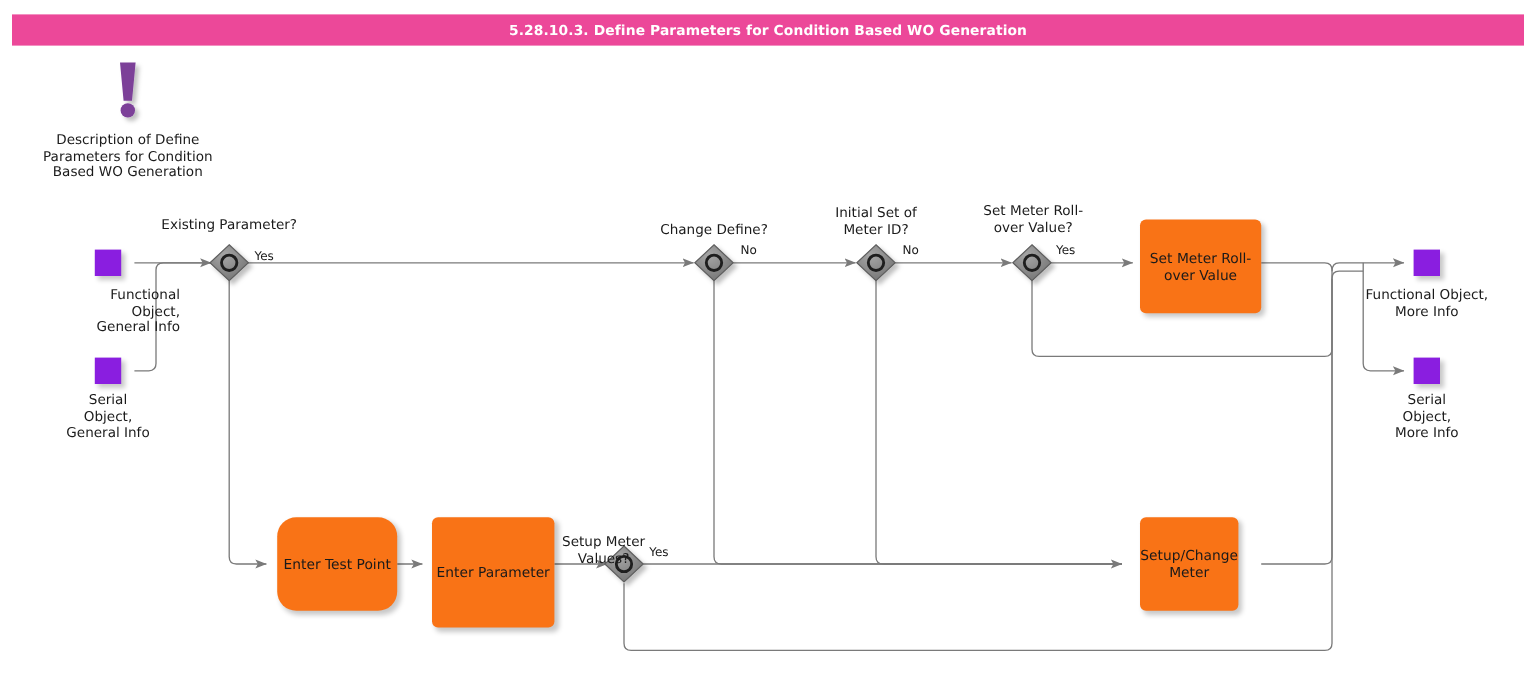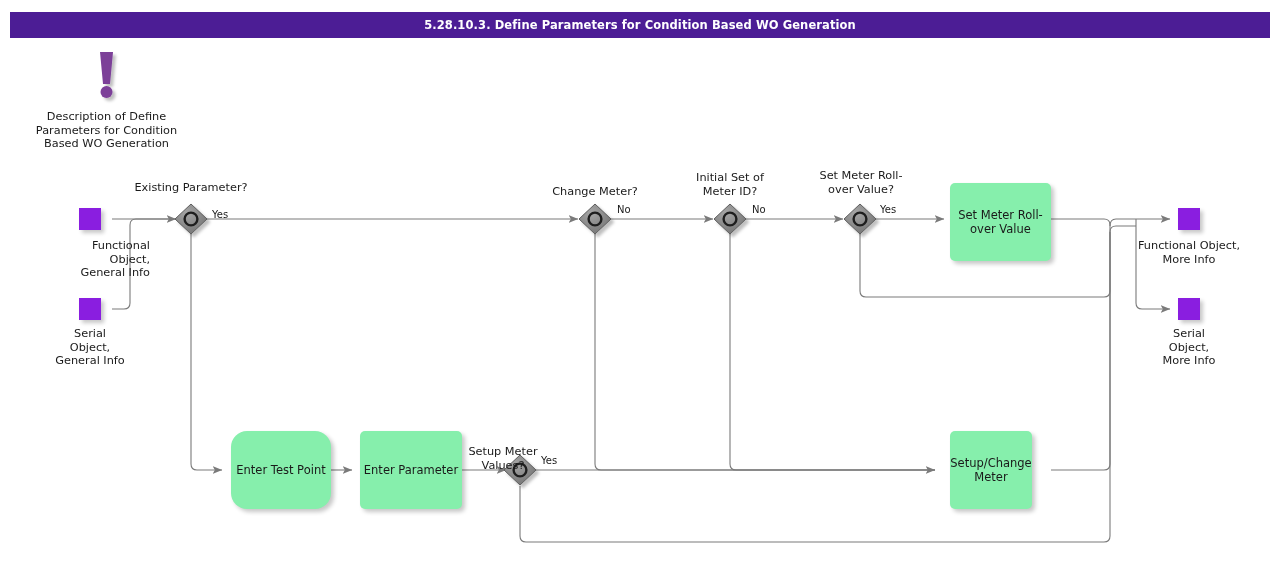--- a/index.html
+++ b/index.html
@@ -19,37 +19,37 @@
     left: 0; top: 0;
     width: 1280px;
     height: 571px;
   }
   .title-bar {
     position: absolute;
     left: 10px;
     top: 12px;
     width: 1260px;
     height: 26px;
-    background: #4c1d95;
+    background: #ec4899;
     display: flex;
     align-items: center;
     justify-content: center;
   }
   .title-bar .title-text {
     color: #ffffff;
     font-size: 11.5px;
     font-weight: bold;
     letter-spacing: 0.1px;
     font-family: "DejaVu Sans", sans-serif;
   }
   .node {
     position: absolute;
   }
   .task {
-    background: #86efac;
+    background: #f97316;
     border-radius: 5px;
     box-shadow: 3px 3px 4px rgba(0,0,0,0.22);
     display: flex;
     align-items: center;
     justify-content: center;
     text-align: center;
     color: #1a1a1a;
     font-size: 11.5px;
     line-height: 14px;
     font-family: "DejaVu Sans", sans-serif;
@@ -204,38 +204,38 @@
 
 <div class="node endpoint-sq" style="left:1178px; top:298px;"></div>
 <div class="caption" style="left:1129px; top:327px; width:120px;">Serial
 Object,
 More Info</div>
 
 <div class="node task" style="left:231px; top:431px; width:100px; height:78px;border-radius:16px;">
   <span>Enter Test Point</span>
 </div>
 
-<div class="node task" style="left:360px; top:431px; width:102px; height:78px;">
+<div class="node task" style="left:360px; top:431px; width:102px; height:92px;">
   <span>Enter Parameter</span>
 </div>
 
 <div class="node task" style="left:950px; top:183px; width:101px; height:78px;">
   <span>Set Meter Roll-
 over Value</span>
 </div>
 
 <div class="node task" style="left:950px; top:431px; width:82px; height:78px;">
   <span>Setup/Change
 Meter</span>
 </div>
 
 <div class="gw-label" style="left:131px; top:181px; width:120px;">Existing Parameter?</div>
 <div class="edge-label" style="left:212px; top:208px;">Yes</div>
 
-<div class="gw-label" style="left:537px; top:185px; width:116px;">Change Meter?</div>
+<div class="gw-label" style="left:537px; top:185px; width:116px;">Change Define?</div>
 <div class="edge-label" style="left:617px; top:203px;">No</div>
 
 <div class="gw-label" style="left:675px; top:171px; width:110px;">Initial Set of
 Meter ID?</div>
 <div class="edge-label" style="left:752px; top:203px;">No</div>
 
 <div class="gw-label" style="left:806px; top:169px; width:110px;">Set Meter Roll-
 over Value?</div>
 <div class="edge-label" style="left:880px; top:203px;">Yes</div>
 

